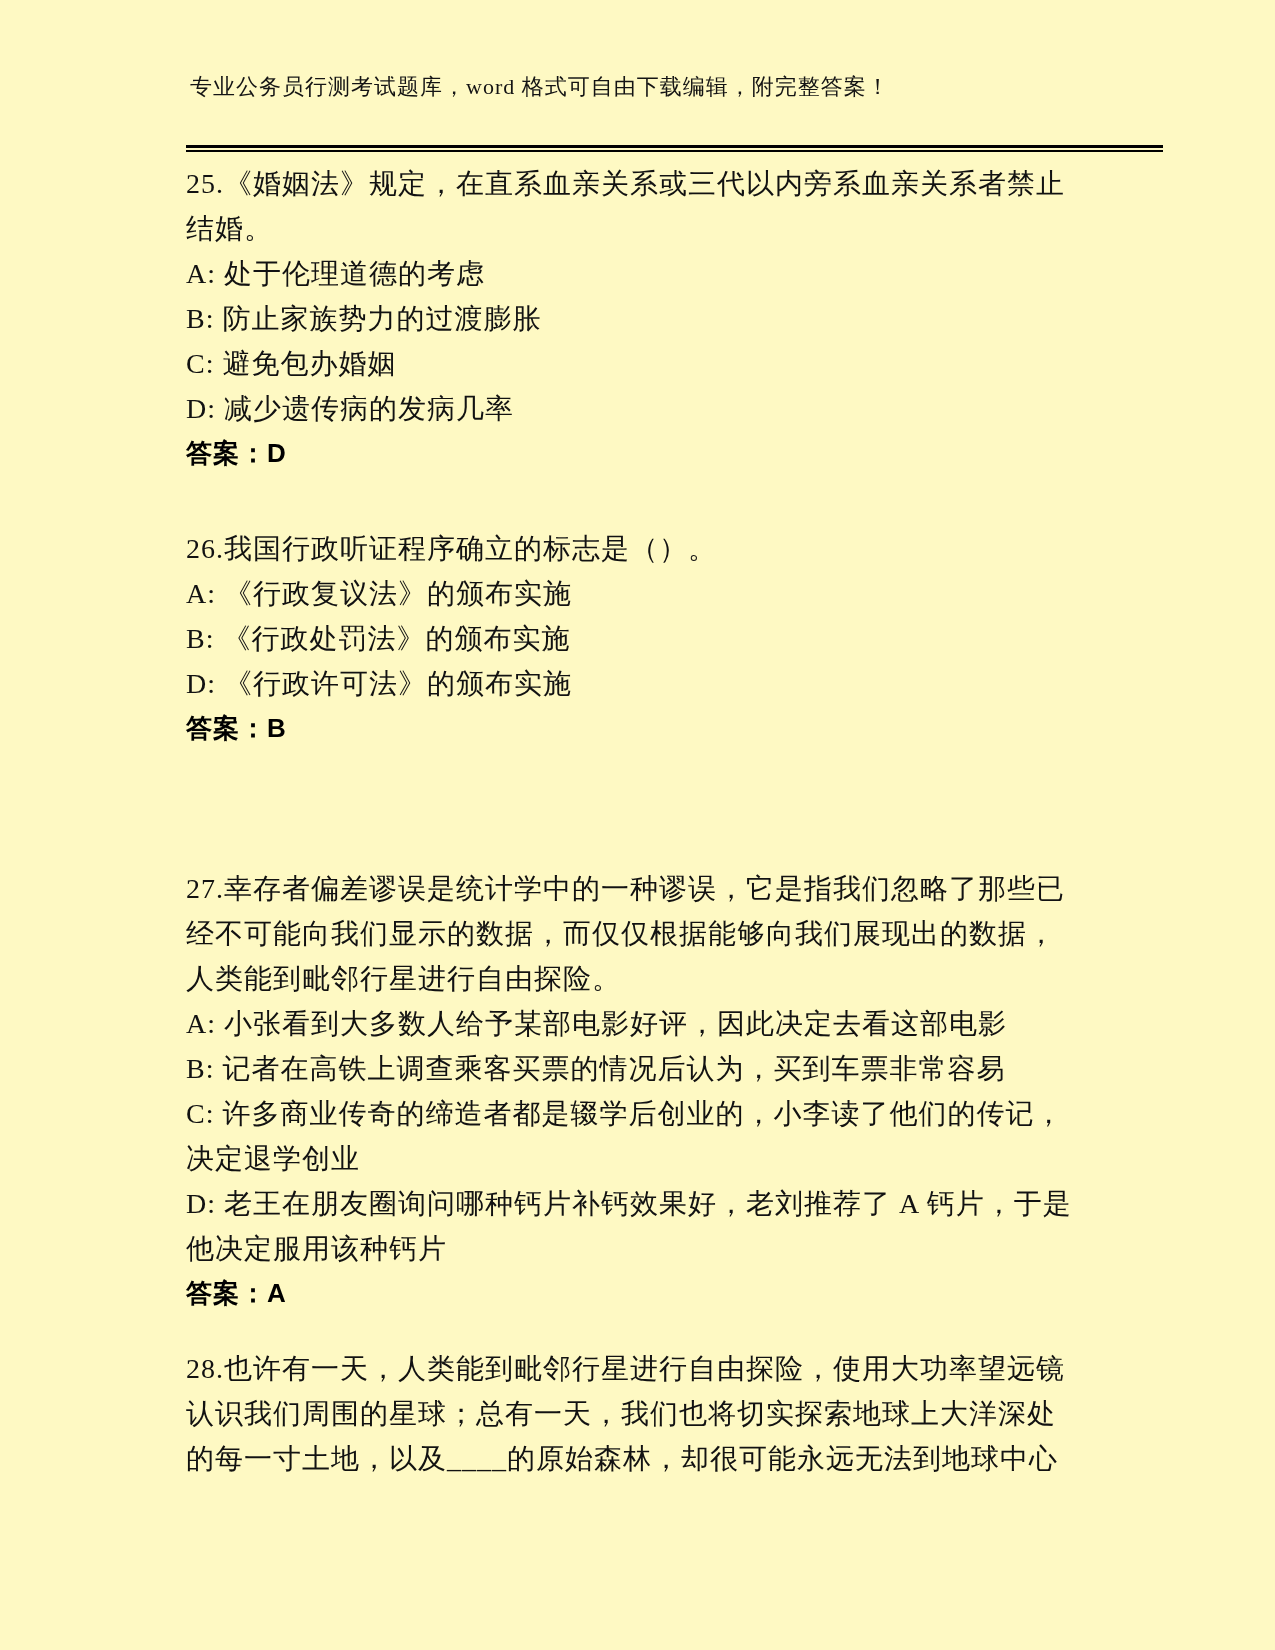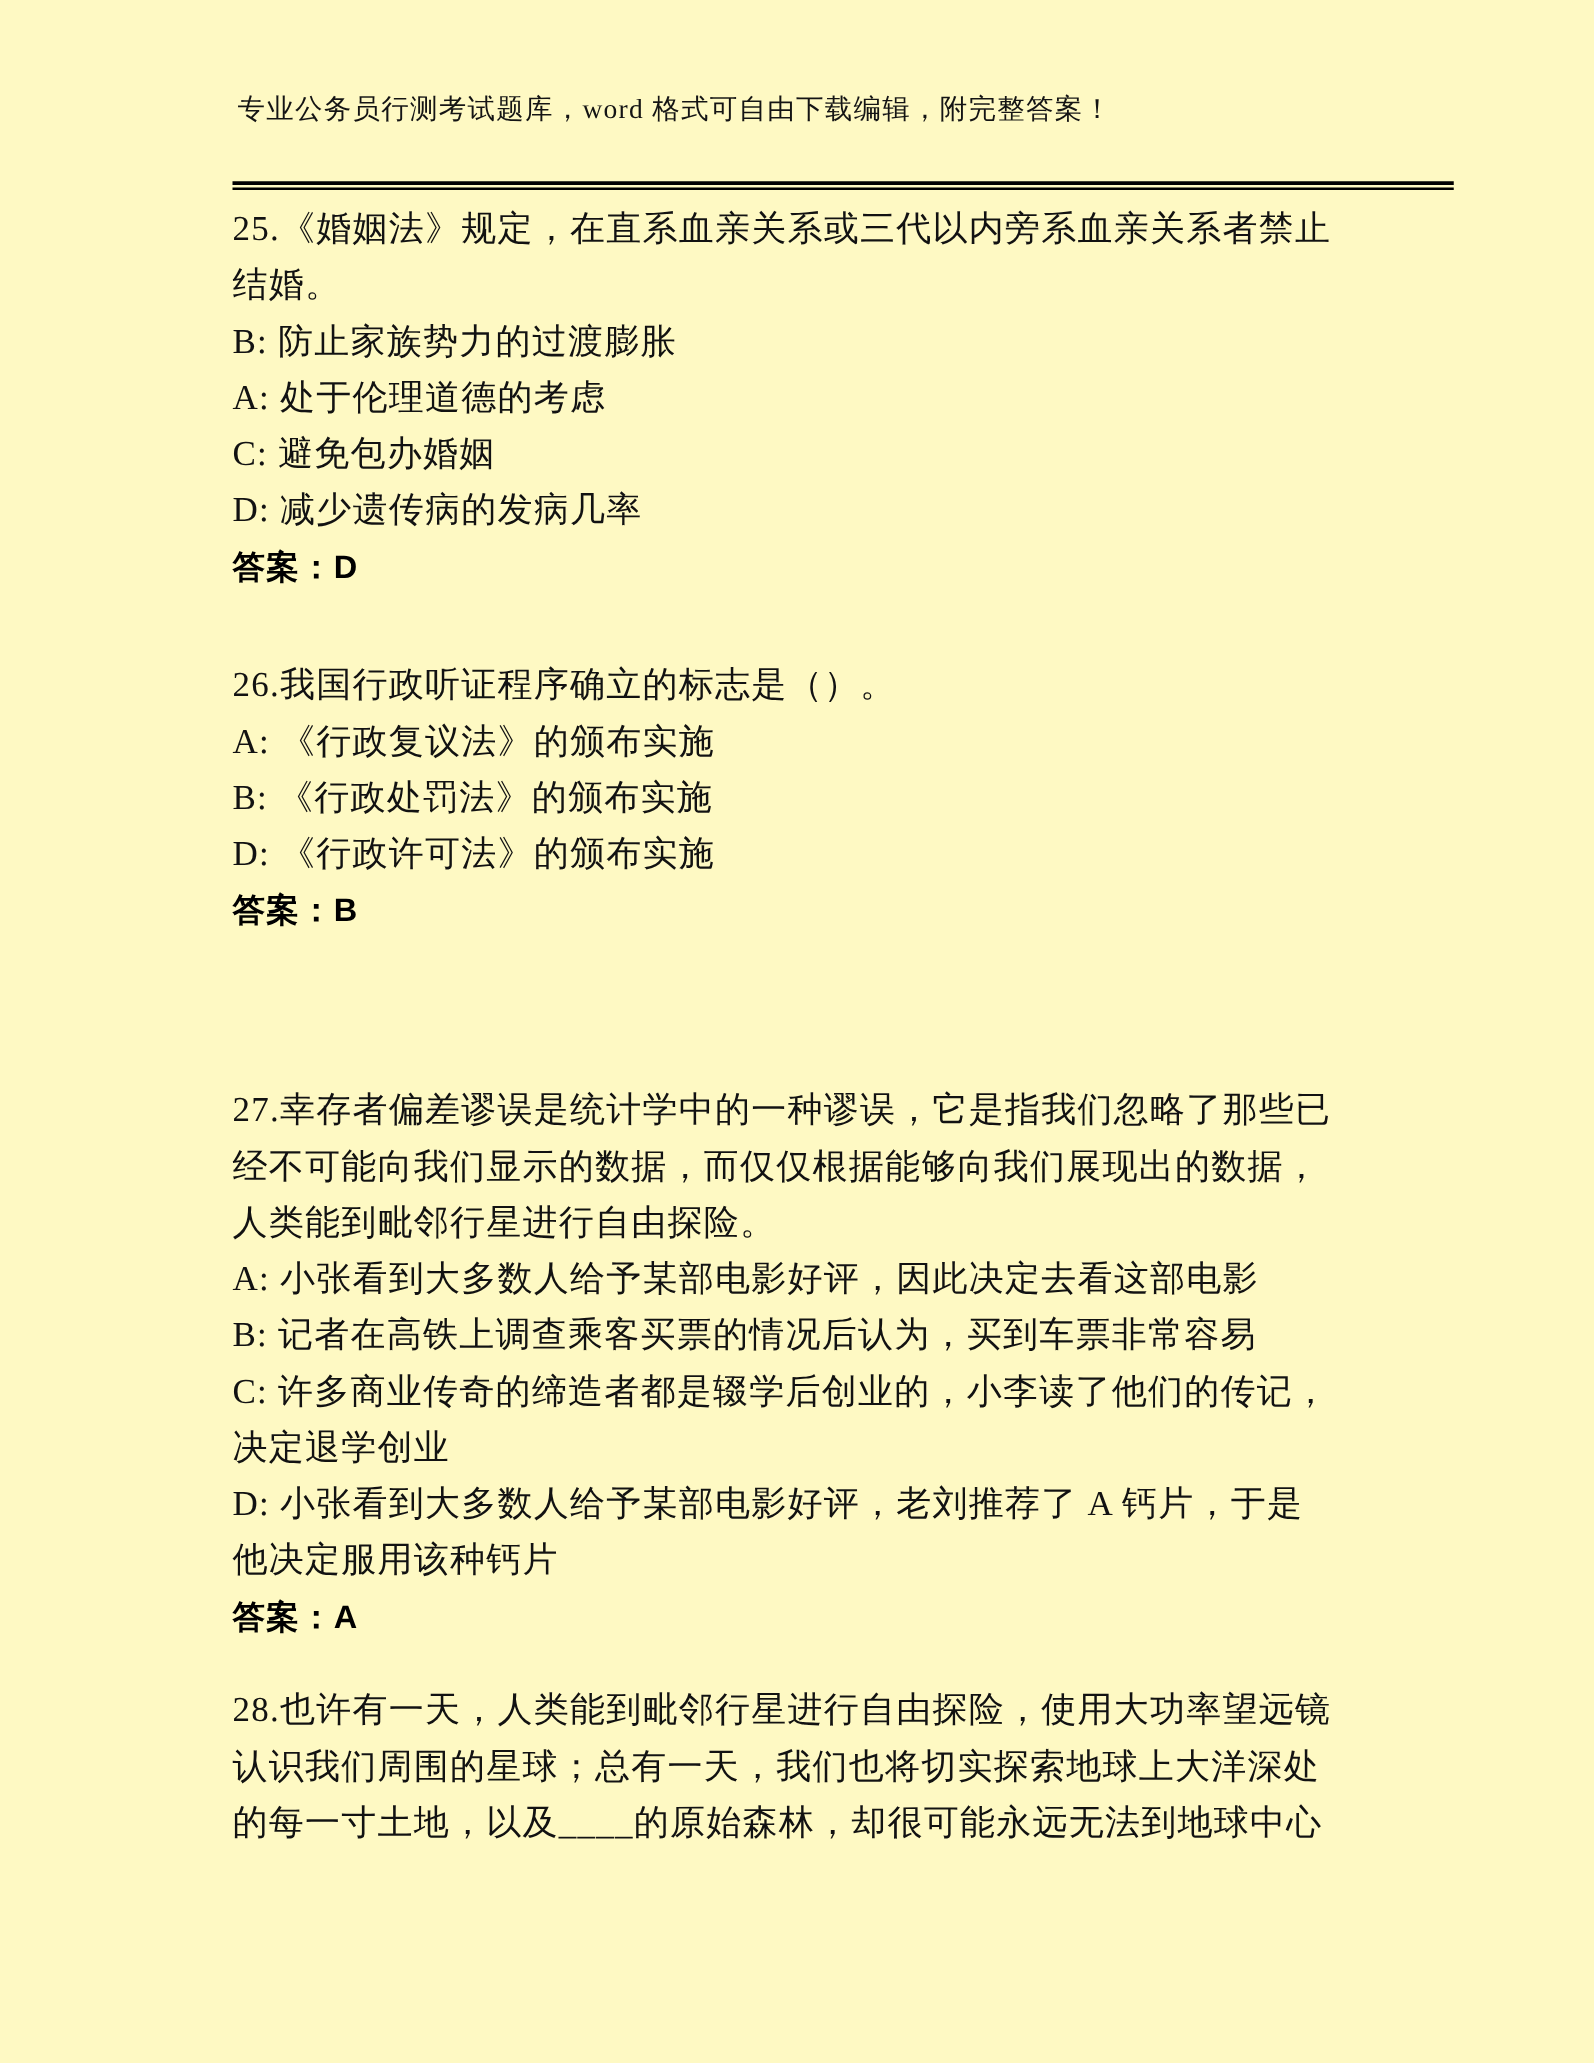--- a/index.html
+++ b/index.html
@@ -65,22 +65,22 @@
 
 <div id="page">
 
   <div class="header-text">专业公务员行测考试题库，word 格式可自由下载编辑，附完整答案！</div>
 
   <div class="header-rule"></div>
 
   <div id="q25" class="qblock">
     <p>25.《婚姻法》规定，在直系血亲关系或三代以内旁系血亲关系者禁止</p>
     <p>结婚。</p>
+    <p>A: 处于伦理道德的考虑</p>
     <p>B: 防止家族势力的过渡膨胀</p>
-    <p>A: 处于伦理道德的考虑</p>
     <p>C: 避免包办婚姻</p>
     <p>D: 减少遗传病的发病几率</p>
     <p class="answer">答案：D</p>
   </div>
 
   <div id="q26" class="qblock">
     <p>26.我国行政听证程序确立的标志是（）。</p>
     <p>A: 《行政复议法》的颁布实施</p>
     <p>B: 《行政处罚法》的颁布实施</p>
     <p>D: 《行政许可法》的颁布实施</p>
@@ -88,21 +88,21 @@
   </div>
 
   <div id="q27" class="qblock">
     <p>27.幸存者偏差谬误是统计学中的一种谬误，它是指我们忽略了那些已</p>
     <p>经不可能向我们显示的数据，而仅仅根据能够向我们展现出的数据，</p>
     <p>人类能到毗邻行星进行自由探险。</p>
     <p>A: 小张看到大多数人给予某部电影好评，因此决定去看这部电影</p>
     <p>B: 记者在高铁上调查乘客买票的情况后认为，买到车票非常容易</p>
     <p>C: 许多商业传奇的缔造者都是辍学后创业的，小李读了他们的传记，</p>
     <p>决定退学创业</p>
-    <p>D: 小张看到大多数人给予某部电影好评，老刘推荐了 A 钙片，于是</p>
+    <p>D: 老王在朋友圈询问哪种钙片补钙效果好，老刘推荐了 A 钙片，于是</p>
     <p>他决定服用该种钙片</p>
     <p class="answer">答案：A</p>
   </div>
 
   <div id="q28" class="qblock">
     <p>28.也许有一天，人类能到毗邻行星进行自由探险，使用大功率望远镜</p>
     <p>认识我们周围的星球；总有一天，我们也将切实探索地球上大洋深处</p>
     <p>的每一寸土地，以及____的原始森林，却很可能永远无法到地球中心</p>
   </div>
 

